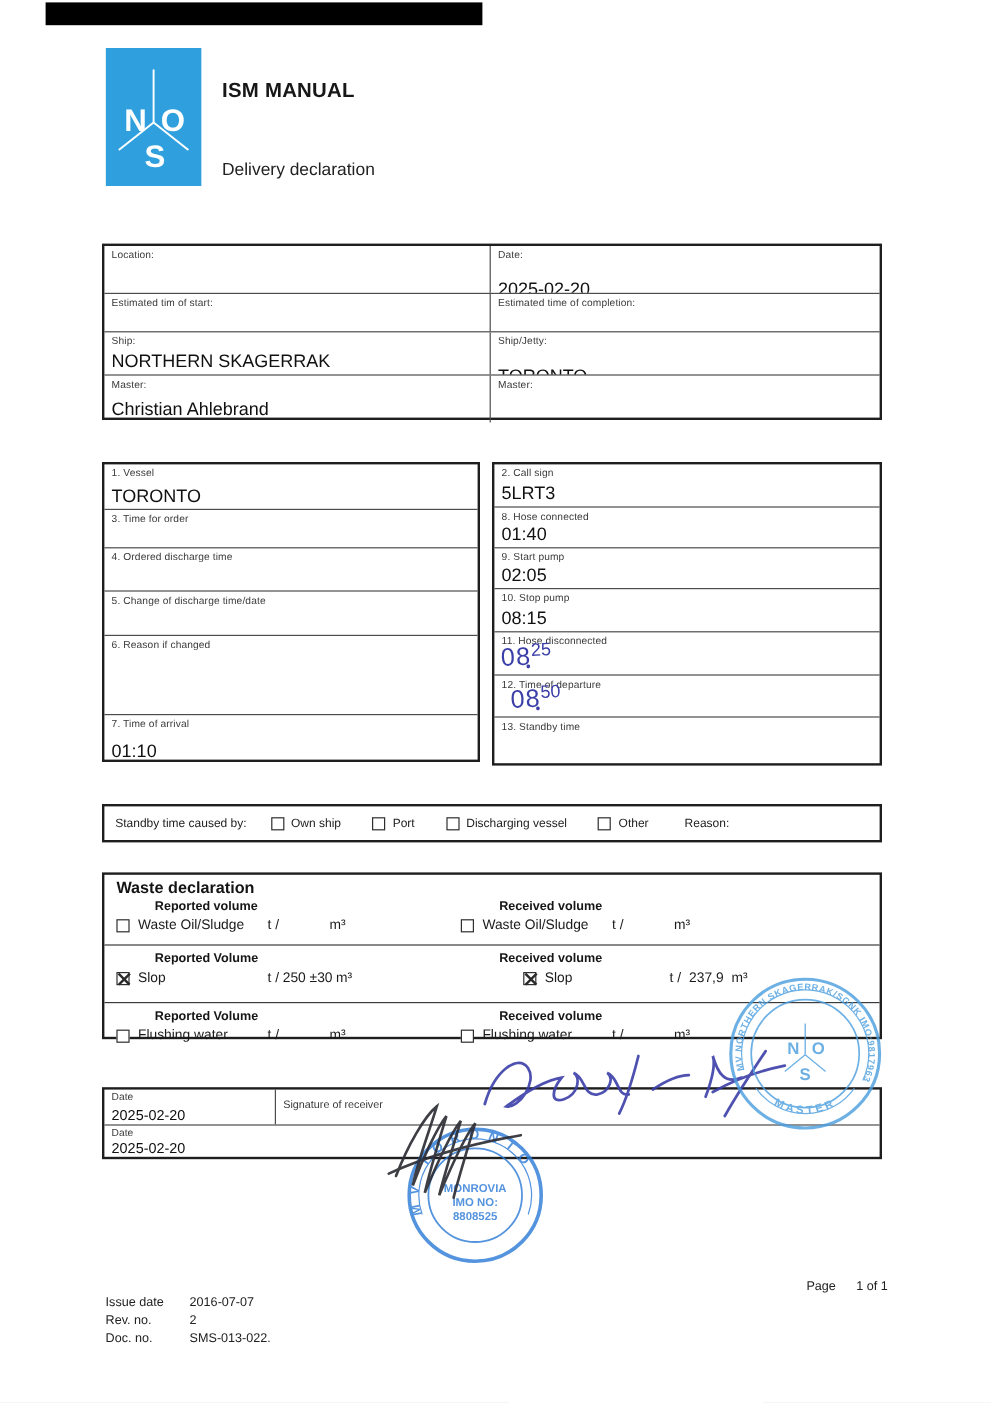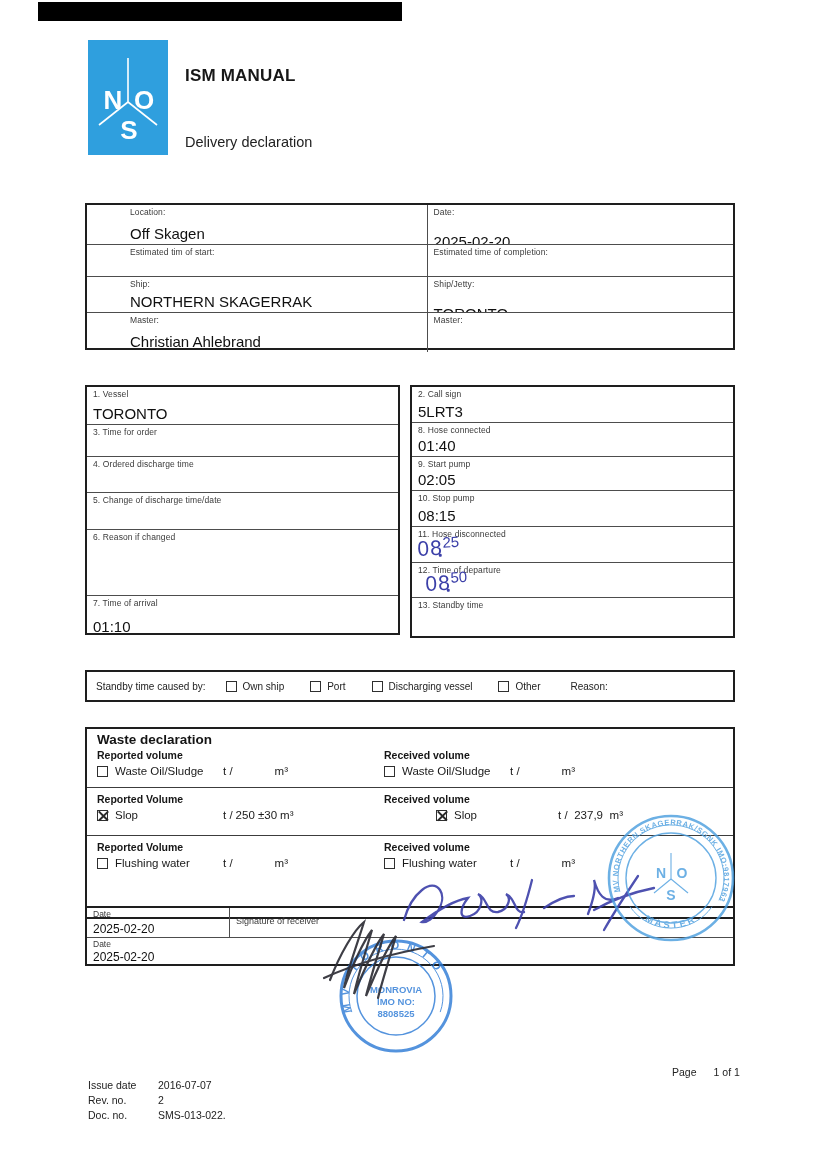--- a/index.html
+++ b/index.html
@@ -13,21 +13,21 @@
   .logo { position:absolute; left:88px; top:40px; width:80px; height:115px; }
   .doc-title { position:absolute; left:185px; top:66px; font-size:17px; font-weight:700; color:#171717; letter-spacing:.2px; }
   .doc-subtitle { position:absolute; left:185px; top:134px; font-size:14.5px; color:#222; }
 
   
   .cell { display:flex; flex-direction:column; justify-content:space-between; padding:2px 6px 2px 6px; overflow:hidden; }
   .cell .lbl { font-size:8.5px; color:#3a3a3a; letter-spacing:.1px; }
   .cell .val { font-size:15px; color:#101010; line-height:17px; white-space:nowrap; }
 
   .info-table { position:absolute; left:85px; top:203px; width:650px; height:147px; border:2px solid #1e1e1e; }
-  .info-row { display:flex; border-top:1px solid #4d4d4d;padding-left:37px; }
+  .info-row { display:flex; border-top:1px solid #4d4d4d; }
   .info-row:first-child { border-top:none; }
   .info-row .cell { width:323px; }
   .info-row .cell + .cell { width:327px; border-left:1px solid #4d4d4d;gap:16px; }
 
   .detail { position:absolute; border:2px solid #1e1e1e; }
   .detail-left  { left:85px;  top:385px; width:315px; height:250px; }
   .detail-right { left:410px; top:385px; width:325px; height:253px; }
   .detail .cell { border-top:1px solid #4d4d4d; }
   .detail .cell:first-child { border-top:none; }
 
@@ -42,30 +42,30 @@
   .standby .opt { display:flex; align-items:center; }
   .standby .opt .cb { margin-right:6px; }
   .standby .opt + .opt { margin-left:26px; }
   .standby .reason { margin-left:30px; }
 
   .cb { position:relative; width:11px; height:11px; border:1.2px solid #2f2f2f; background:#fff; flex:0 0 auto; }
   .cb.checked::before, .cb.checked::after { content:""; position:absolute; left:-1.5px; top:4px; width:13px; height:1.6px; background:#2a2a2a; }
   .cb.checked::before { transform:rotate(45deg); }
   .cb.checked::after  { transform:rotate(-45deg); }
 
-  .waste { position:absolute; left:85px; top:727px; width:650px; height:192px; border:2px solid #1e1e1e; }
+  .waste { position:absolute; left:85px; top:727px; width:650px; height:139px; border:2px solid #1e1e1e; }
   .waste-title { position:absolute; left:10px; top:3px; font-size:13.5px; font-weight:700; color:#141414; }
   .w-row { position:absolute; left:0; width:100%; }
   .w-row-1 { top:0; height:58px; }
   .w-row-2 { top:58px; height:48px; border-top:1.4px solid #3c3c3c; }
   .w-row-3 { top:106px; height:47px; border-top:1.4px solid #3c3c3c; }
   .w-half { position:absolute; top:0; height:100%; }
   .w-reported { left:10px; width:300px; }
   .w-received { left:297px; width:345px; }
-  .w-head { font-size:10.5px; font-weight:700; color:#161616; }
+  .w-head { font-size:10.5px; font-weight:700; color:#161616;margin-left:32px; }
   .w-row-1 .w-head { margin-top:20px; }
   .w-row-2 .w-head, .w-row-3 .w-head { margin-top:5px; }
   .w-item { display:flex; align-items:center; margin-top:4px; font-size:11.5px; color:#1a1a1a; }
   .w-name { margin-left:7px; width:108px; }
   .w-qty { display:flex; align-items:baseline; }
   .w-amt { min-width:42px; text-align:center; padding:0 3px; }
   .w-item.indent .cb { margin-left:52px; }
   .w-item.indent .w-name { width:56px; }
   .w-item.indent .w-qty { margin-left:48px; }
 
@@ -112,21 +112,20 @@
     </g>
   </svg>
 
   <div class="doc-title">ISM MANUAL</div>
   <div class="doc-subtitle">Delivery declaration</div>
 
   <div class="info-table">
     <div class="info-row" style="height:39px;">
       <div class="cell">
         <span class="lbl">Location:</span>
-        <span class="val">Off Skagen</span>
       </div>
       <div class="cell">
         <span class="lbl">Date:</span>
         <span class="val">2025-02-20</span>
       </div>
     </div>
     <div class="info-row" style="height:32px;">
       <div class="cell">
         <span class="lbl">Estimated tim of start:</span>
         <span class="val"></span>

